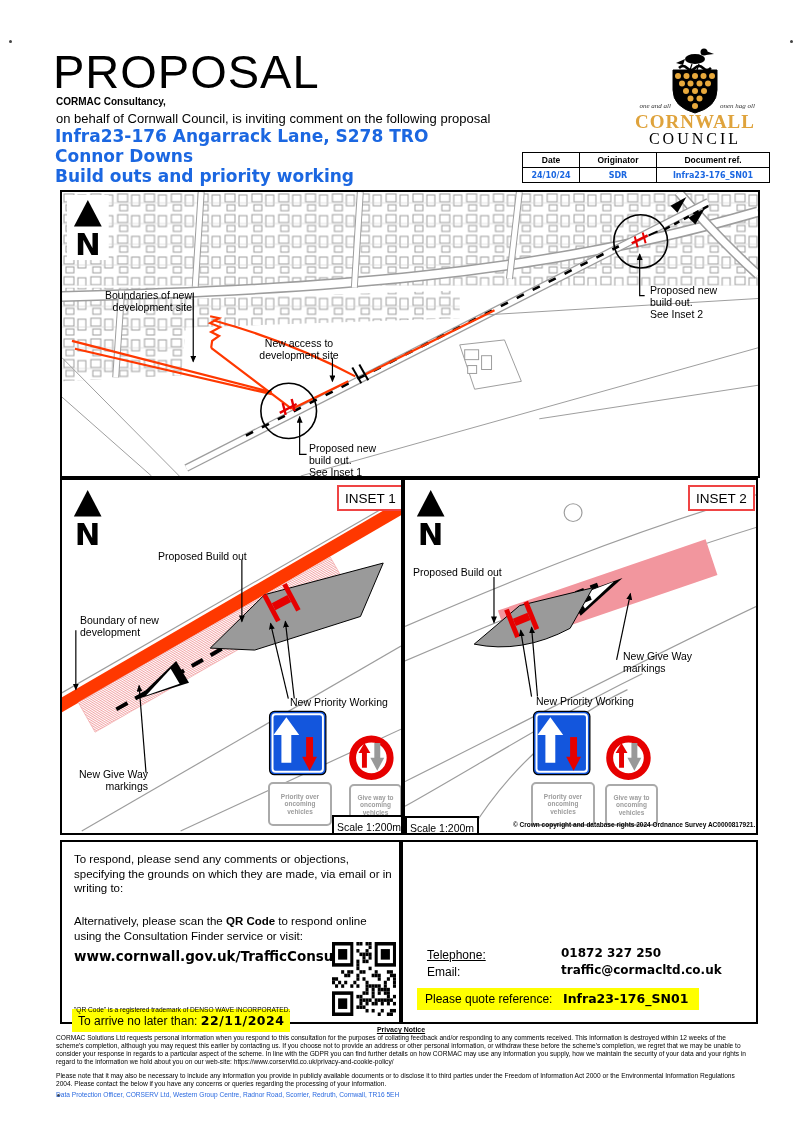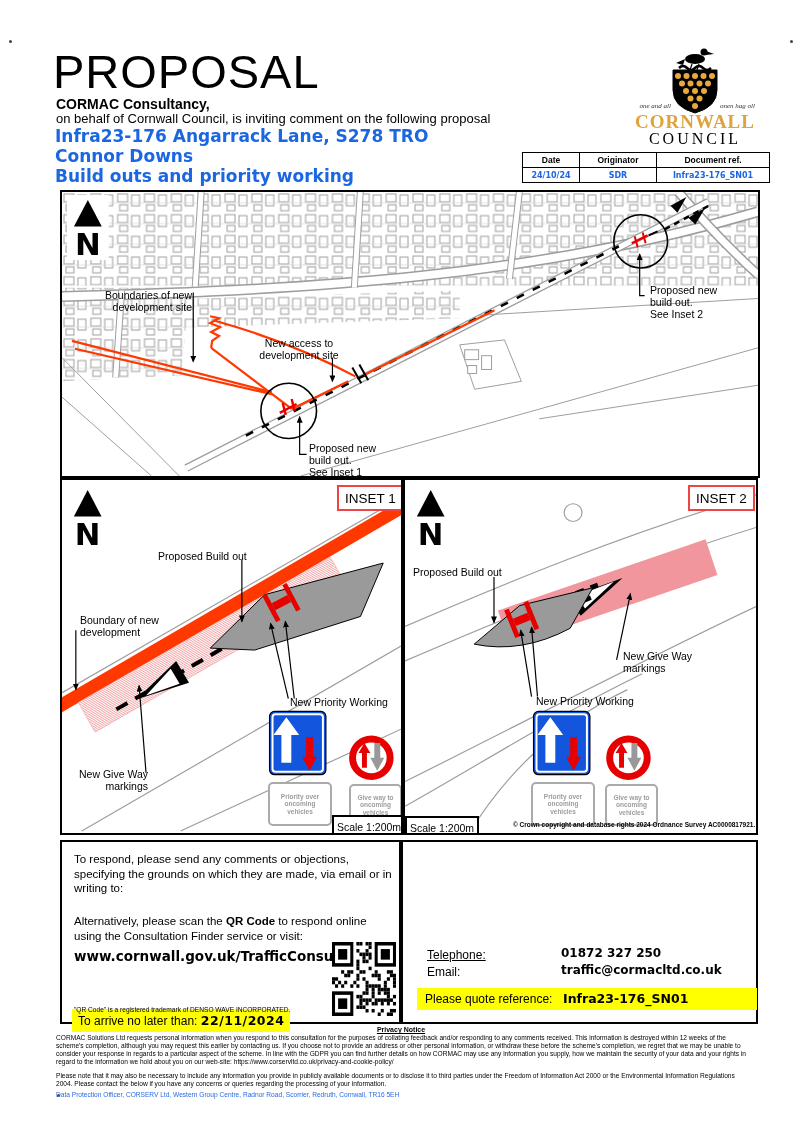--- a/index.html
+++ b/index.html
@@ -2,21 +2,21 @@
 <html><head>
 <meta charset="utf-8">
 <style>
   html,body{margin:0;padding:0;background:#fff;}
   .page{position:relative;width:800px;height:1132px;background:#fff;overflow:hidden;
         font-family:"Liberation Sans",sans-serif;color:#000;}
   .abs{position:absolute;}
   .dot{position:absolute;width:3px;height:3px;background:#444;border-radius:50%;}
   
   .h-title{left:53px;top:48px;font-size:47px;font-weight:500;letter-spacing:1px;line-height:1;}
-  .h-org{left:56px;top:96px;font-size:14px;font-weight:bold;}
+  .h-org{left:56px;top:96px;font-size:10px;font-weight:bold;}
   .h-intro{left:56px;top:111px;font-size:13px;}
   .h-blue{left:55px;font-size:17px;font-weight:bold;color:#1b67e1;font-family:"DejaVu Sans",sans-serif;letter-spacing:0;}
   
   .reftable{left:522px;top:152px;border-collapse:collapse;font-size:8.5px;padding-left:36px;}
   .reftable td{border:1px solid #000;height:14px;text-align:center;padding:0 2px;}
   .reftable .hd{font-weight:bold;background:#fff;}
   .reftable .val{color:#1b67e1;font-weight:bold;font-family:"DejaVu Sans",sans-serif;font-size:8px;}
   
   .mapbox{left:60px;top:190px;width:700px;height:288px;border:2.5px solid #000;box-sizing:border-box;background:#fff;overflow:hidden;}
   .insetbox{top:478px;width:343px;height:357px;border:2.5px solid #000;box-sizing:border-box;background:#fff;overflow:hidden;}
@@ -34,21 +34,21 @@
   .respR{left:401px;top:840px;width:357px;height:184px;border:2px solid #000;box-sizing:border-box;background:#fff;}
   .body-txt{position:absolute;font-size:11.5px;line-height:14.5px;}
   .bold{font-weight:bold;}
   .url{position:absolute;font-family:"DejaVu Sans",sans-serif;font-weight:bold;font-size:13.5px;}
   .hl{background:#ffff00;}
   .deadline{position:absolute;font-size:12px;padding:4px 6px;margin-top:36px;}
   .deadline b{font-family:"DejaVu Sans",sans-serif;font-size:12.5px;letter-spacing:0.5px;}
   .tinynote{position:absolute;font-size:6.6px;}
   .c-label{position:absolute;font-size:12px;}
   .c-val{position:absolute;font-family:"DejaVu Sans",sans-serif;font-weight:bold;font-size:12px;}
-  .refbar{position:absolute;left:14px;top:146px;width:340px;height:22px;background:#ffff00;}
+  .refbar{position:absolute;left:14px;top:146px;width:282px;height:22px;background:#ffff00;}
   .refbar .lab{position:absolute;left:8px;top:4px;font-size:12px;}
   .refbar .val{position:absolute;left:146px;top:3px;font-family:"DejaVu Sans",sans-serif;font-weight:bold;font-size:12.5px;}
   
   .privacy{left:56px;top:1026px;width:690px;font-size:6.6px;line-height:8px;}
   .privacy .ttl{text-align:center;font-size:7px;font-weight:bold;text-decoration:underline;}
   .privacy .dpo{color:#2b6ae0;margin-top:3px;}
   svg{display:block;}
 </style>
 </head>
 <body>

